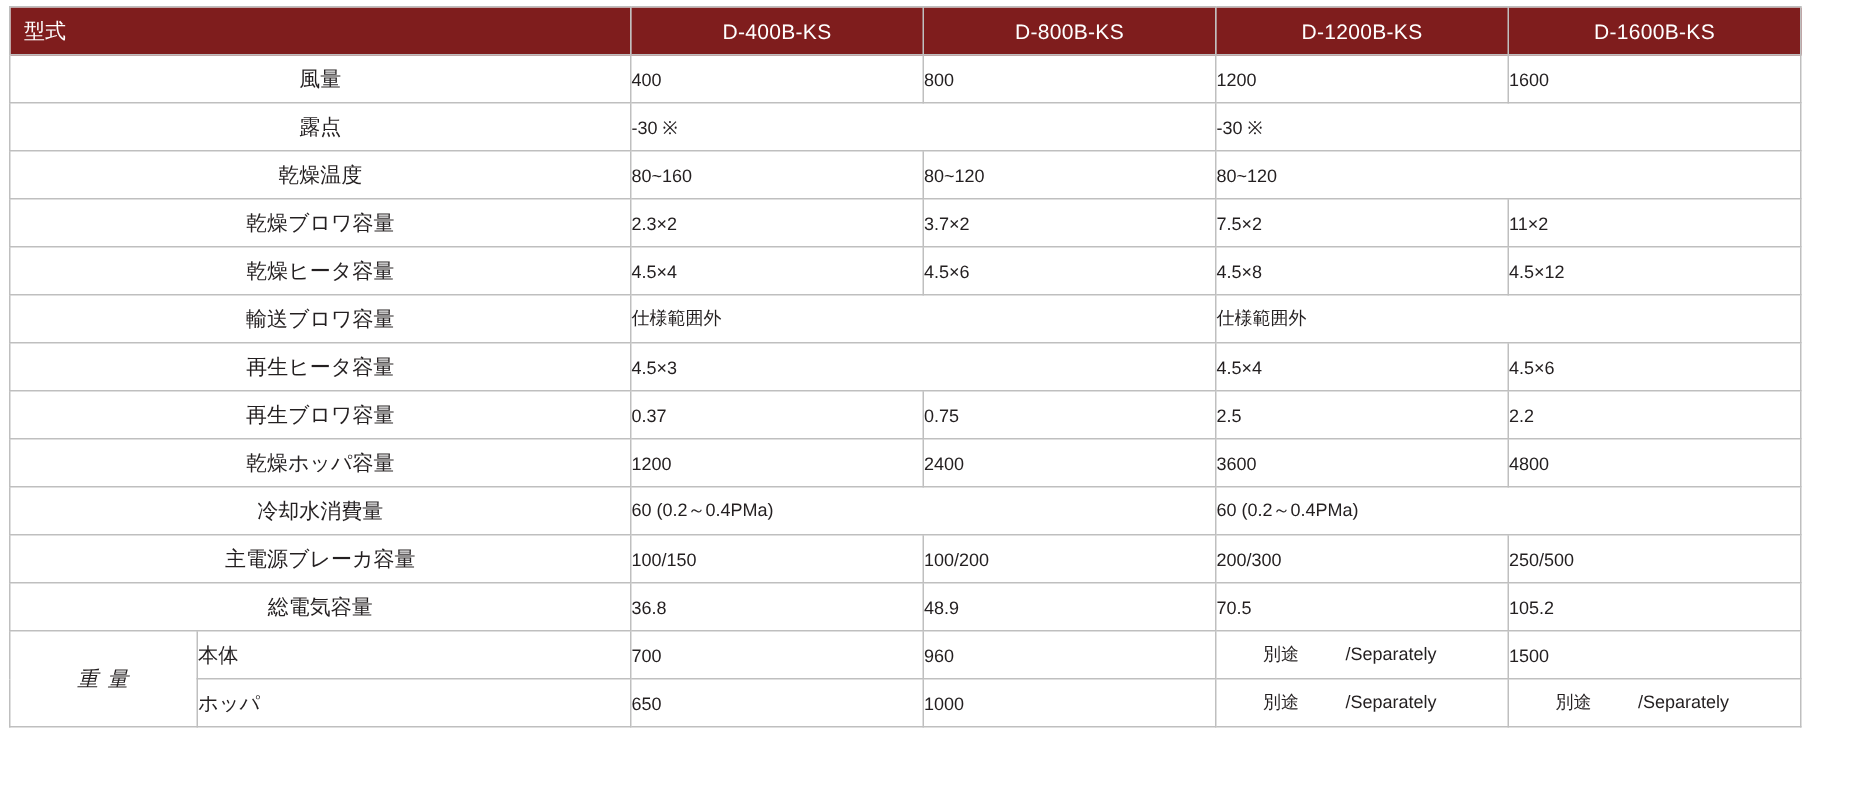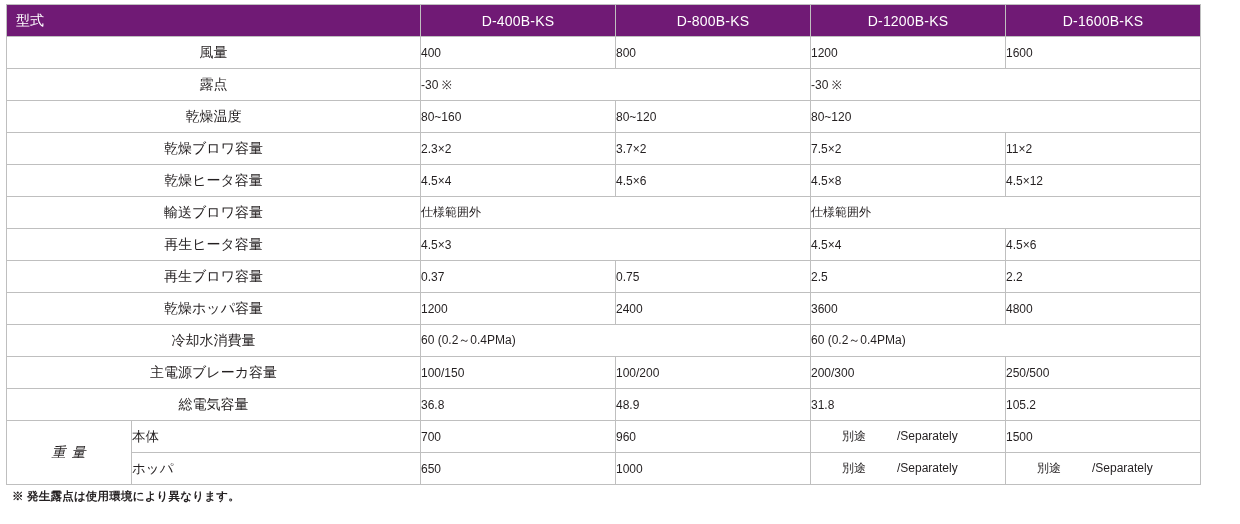--- a/index.html
+++ b/index.html
@@ -27,21 +27,21 @@
     font-size: 13px;
   }
   table.spec td, table.spec th {
     border: 1px solid #bfbfbf;
     padding: 0;
     height: 31px;
     vertical-align: middle;
     font-weight: normal;
   }
   .hdr {
-    background: #701a75;
+    background: #7f1d1d;
     color: #ffffff;
     font-size: 14px;
     height: 33px;
   }
   .hdr.label {
     text-align: left;
     padding-left: 9px;
   }
   .hdr.model {
     text-align: center;
@@ -177,34 +177,33 @@
           <td class="rowlabel" colspan="2">主電源ブレーカ容量</td>
           <td class="val">100/150</td>
           <td class="val">100/200</td>
           <td class="val">200/300</td>
           <td class="val">250/500</td>
         </tr>
         <tr>
           <td class="rowlabel" colspan="2">総電気容量</td>
           <td class="val">36.8</td>
           <td class="val">48.9</td>
-          <td class="val">31.8</td>
+          <td class="val">70.5</td>
           <td class="val">105.2</td>
         </tr>
         <tr>
           <td class="weightlabel" rowspan="2">重 量</td>
           <td class="sublabel">本体</td>
           <td class="val">700</td>
           <td class="val">960</td>
           <td class="val"><span class="sep">別途</span><span class="sep en">/Separately</span></td>
           <td class="val">1500</td>
         </tr>
         <tr>
           <td class="sublabel">ホッパ</td>
           <td class="val">650</td>
           <td class="val">1000</td>
           <td class="val"><span class="sep">別途</span><span class="sep en">/Separately</span></td>
           <td class="val"><span class="sep">別途</span><span class="sep en">/Separately</span></td>
         </tr>
       </tbody>
   </table>
-  <div class="footnote">※ 発生露点は使用環境により異なります。</div>
 </div>
 
 </body></html>

